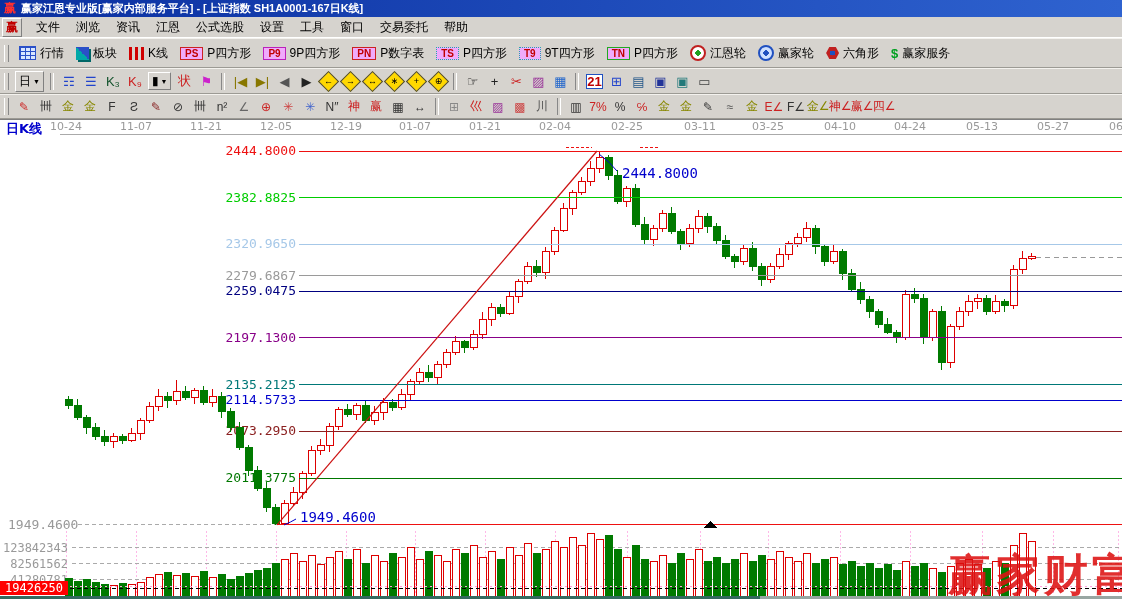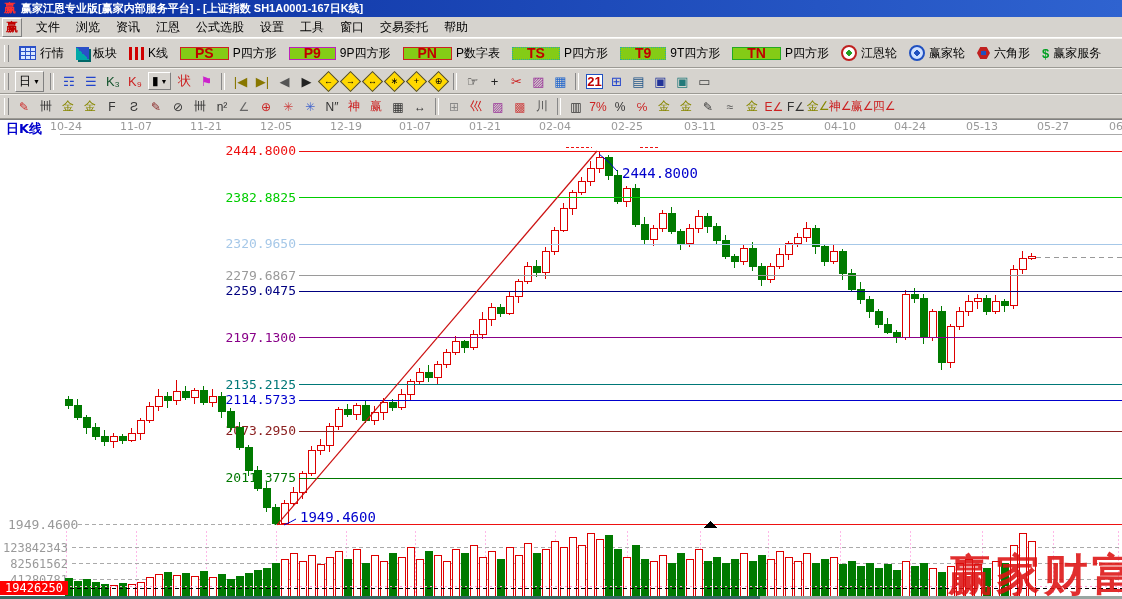--- a/index.html
+++ b/index.html
@@ -15,21 +15,21 @@
   .tb1{height:28px}.tb2{height:24px}.tb3{height:23px}
   .grip{width:3px;height:17px;border-left:1px solid #fff;border-right:1px solid #888;margin:0 4px 0 2px}
   .vsep{width:2px;height:17px;border-left:1px solid #888;border-right:1px solid #fff;margin:0 4px}
   .tbtn{display:flex;align-items:center;gap:4px;padding:2px 6px;font-size:12px;color:#000;cursor:default}
   .ic{display:inline-block}
   .ic-table{width:15px;height:12px;border:1px solid #2a50c8;
     background:linear-gradient(#2a50c8 1px,transparent 1px) 0 0/100% 4px,
                linear-gradient(90deg,#2a50c8 1px,transparent 1px) 0 0/5px 100%,#d8e6ff}
   .ic-blocks{width:13px;height:13px;background:linear-gradient(45deg,#00a8a8 50%,#2a50c8 50%);box-shadow:2px 2px 0 #066}
   .ic-candles{width:15px;height:13px;background:repeating-linear-gradient(90deg,#d00000 0 3px,transparent 3px 6px)}
-  .badge{font-weight:bold;font-size:14px;color:#c00000;border:1px solid #c00000;padding:0 14px;background:#84cc16;line-height:11px}
+  .badge{font-weight:bold;font-size:10px;color:#c00000;border:1px solid #c00000;padding:0 4px;background:#f0abfc;line-height:11px}
   .badge.dotted{border-style:dotted}
   .ic-wheel-red{width:12px;height:12px;border-radius:50%;border:2px solid #c02020;background:radial-gradient(#20a020 0 30%,#fff 32%)}
   .ic-wheel-blue{width:12px;height:12px;border-radius:50%;border:2px solid #2050c0;background:radial-gradient(#2050c0 0 30%,#cfe0ff 32%)}
   .ic-hexagon{width:13px;height:12px;background:radial-gradient(#2050c0 0 28%,#c02020 30%);
     clip-path:polygon(25% 0,75% 0,100% 50%,75% 100%,25% 100%,0 50%)}
   .ic-dollar{color:#00a020;font-weight:bold;font-size:13px}
   .ib{width:22px;height:19px;display:flex;align-items:center;justify-content:center;font-size:13px;cursor:default}
   .mini{width:22px;height:18px;display:flex;align-items:center;justify-content:center;font-size:12px;cursor:default;white-space:nowrap}
   .dd{display:flex;align-items:center;gap:2px;padding:1px 3px;border:1px solid;border-color:#fff #808080 #808080 #fff;background:#d6d3ce;font-size:12px;margin:0 2px;cursor:default}
   .dd .caret{font-size:7px}

